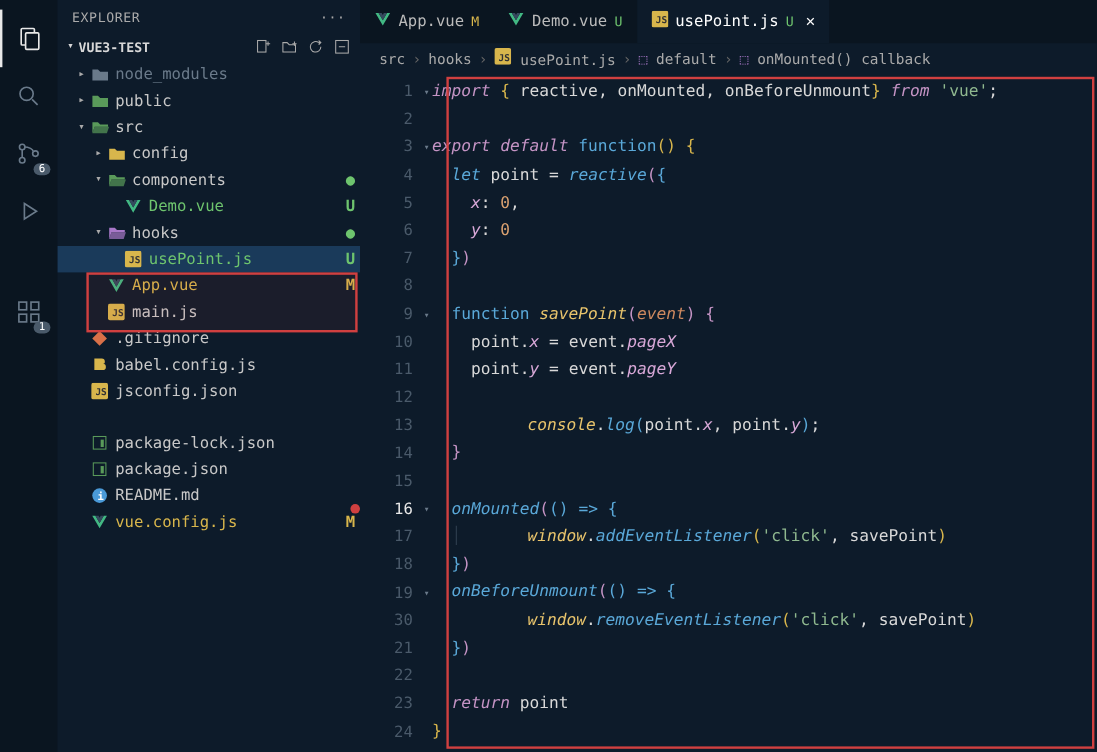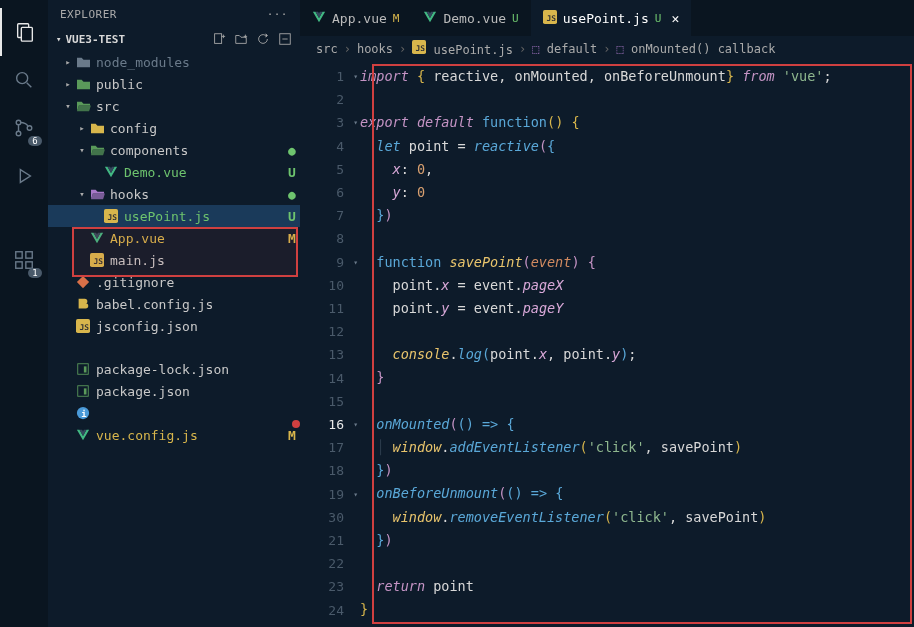--- a/index.html
+++ b/index.html
@@ -219,21 +219,21 @@
 .kw-let { color: #5aa8d8; font-style: italic; }
 .punct { color: #d8b64c; }
 .brace { color: #c594c5; }
 .paren-b { color: #5aa8d8; }
 .str { color: #8fb88f; }
 .fn-name { color: #e8c46c; font-style: italic; }
 .fn-call { color: #5aa8d8; font-style: italic; }
 .var { color: #d8d8d8; }
 .prop { color: #d8a8d8; font-style: italic; }
 .num { color: #d8a070; }
-.obj { color: #e8c46c; font-style: italic; }
+.obj { color: #e8c46c; font-style: italic; margin-left: 47px; }
 .param { color: #d08a60; font-style: italic; }
 .guide { color: #2a3a4a; }
 .editor-red-box {
   position: absolute;
   border: 2px solid #d04040;
   left: 372px;
   top: 64px;
   width: 540px;
   height: 560px;
   pointer-events: none;
@@ -464,20 +464,21 @@
         <span class="label ">package.json</span>
       </div>
       <div class="tree-row" style="padding-left: 14px;">
         <span class="chev"></span>
         <span class="icon">
           <svg width="14" height="14" viewBox="0 0 16 16">
             <circle fill="#4a9ad8" cx="8" cy="8" r="7"></circle>
             <text x="6" y="12" font-size="10" fill="#fff" font-weight="bold">i</text>
           </svg>
         </span>
+        <span class="label ">README.md</span>
       </div>
       <div class="tree-row" style="padding-left: 14px;">
         <span class="chev"></span>
         <span class="icon">
           <svg width="14" height="14" viewBox="0 0 16 16">
             <path fill="#42b883" d="M1 2l7 12 7-12h-3l-4 7-4-7z"></path>
             <path fill="#35495e" d="M4 2l4 7 4-7h-3l-1 2-1-2z"></path>
           </svg>
         </span>
         <span class="label yellow">vue.config.js</span>

